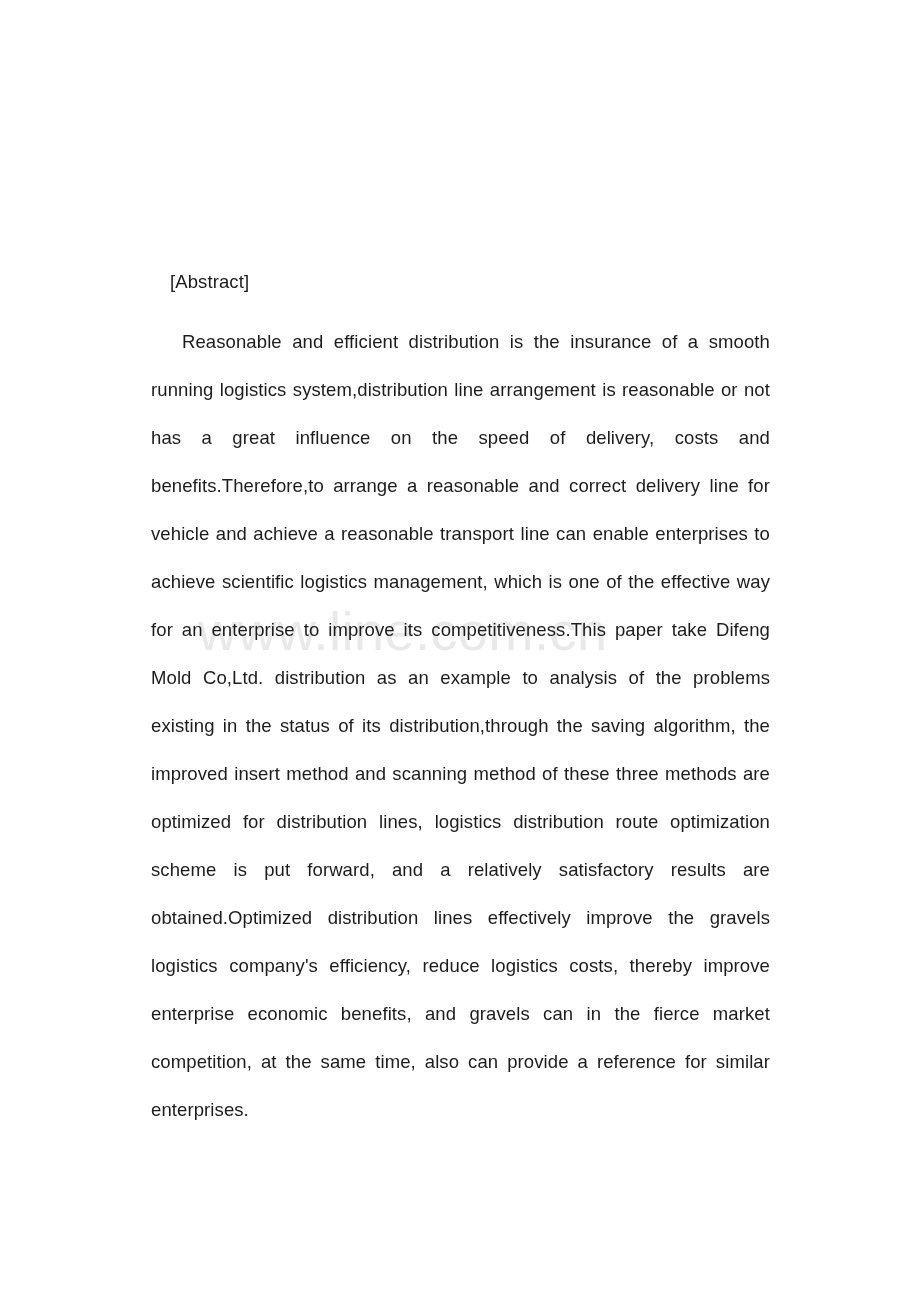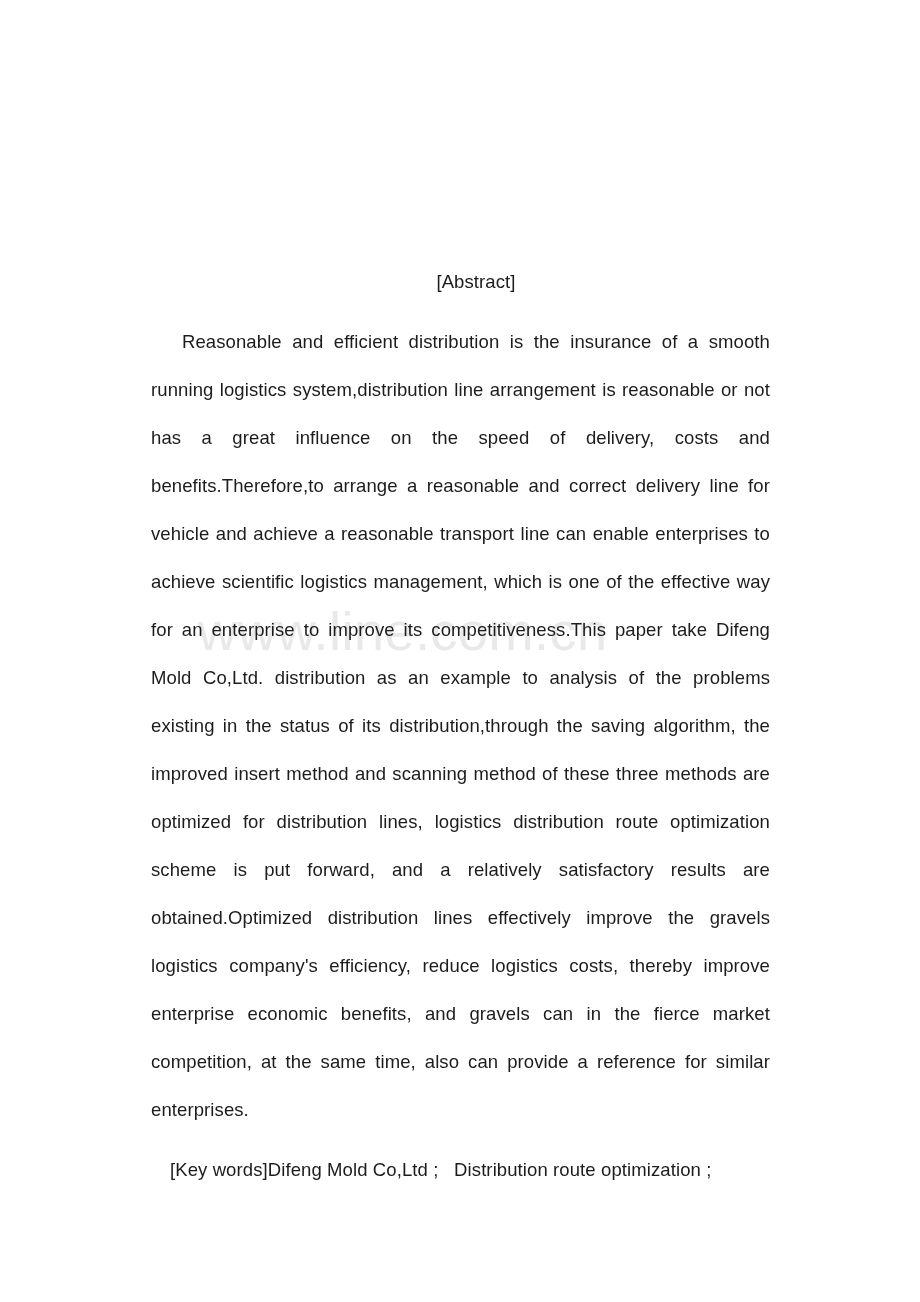--- a/index.html
+++ b/index.html
@@ -25,21 +25,20 @@
     top: 258px;
     width: 643px;
   }
   .abstract-label {
     font-size: 18.5px;
     color: #1c1c1c;
     line-height: 48px;
     text-indent: 31px;
     letter-spacing: 0.1px;
     white-space: pre;
-    text-align: center;
   }
   .abstract-para {
     font-size: 18.5px;
     color: #1c1c1c;
     line-height: 48px;
     text-align: justify;
     text-align-last: left;
     text-indent: 31px;
     margin: 12px;
     letter-spacing: 0.1px;
@@ -75,17 +74,16 @@
 <div class="page">
 
   <div class="watermark">www.line.com.cn</div>
 
   <div class="doc-body">
 
     <div class="abstract-label">[Abstract]</div>
 
     <p class="abstract-para">Reasonable and efficient distribution is the insurance of a smooth running logistics system,distribution line arrangement is reasonable or not has a great influence on the speed of delivery, costs and benefits.Therefore,to arrange a reasonable and correct delivery line for vehicle and achieve a reasonable transport line can enable enterprises to achieve scientific logistics management, which is one of the effective way for an enterprise to improve its competitiveness.This paper take Difeng Mold Co,Ltd. distribution as an example to analysis of the problems existing in the status of its distribution,through the saving algorithm, the improved insert method and scanning method of these three methods are optimized for distribution lines, logistics distribution route optimization scheme is put forward, and a relatively satisfactory results are obtained.Optimized distribution lines effectively improve the gravels logistics company's efficiency, reduce logistics costs, thereby improve enterprise economic benefits, and gravels can in the fierce market competition, at the same time, also can provide a reference for similar enterprises.</p>
 
-    <p class="keywords-line">[Key words]Difeng Mold Co,Ltd ;   Distribution route optimization ;</p>
 
   </div>
 
 </div>
 
 </body></html>

